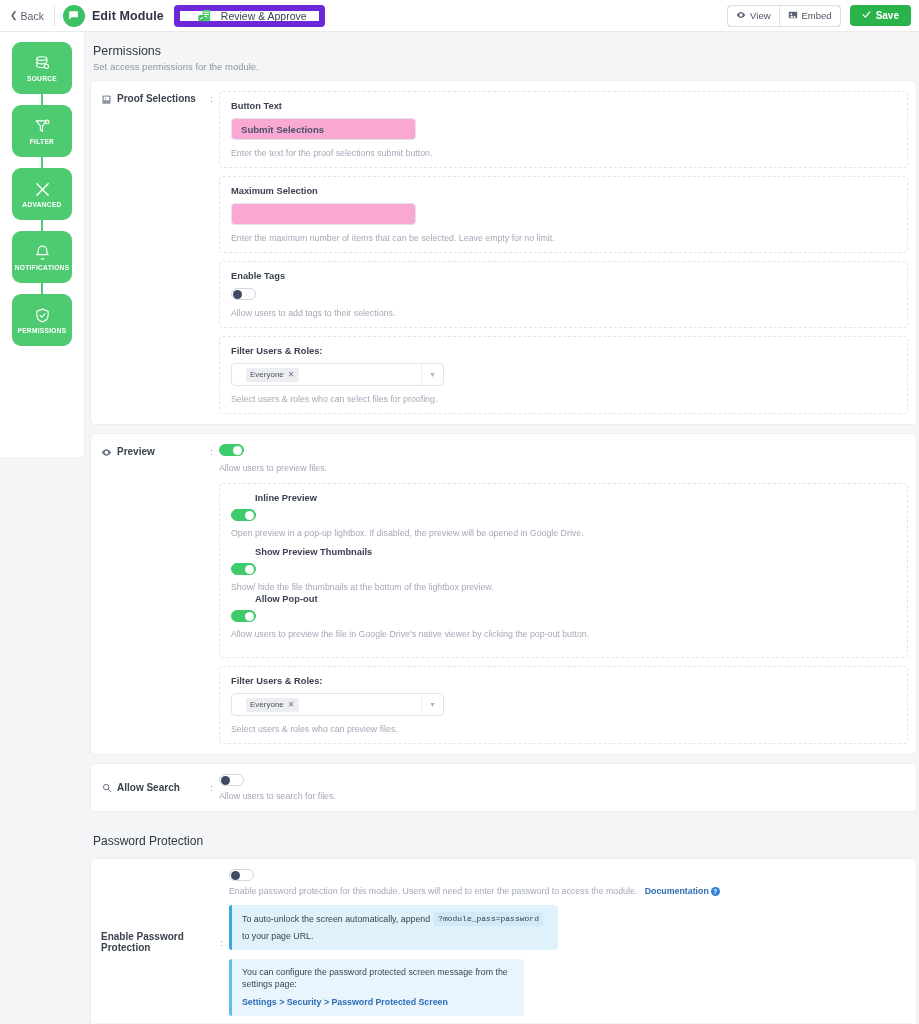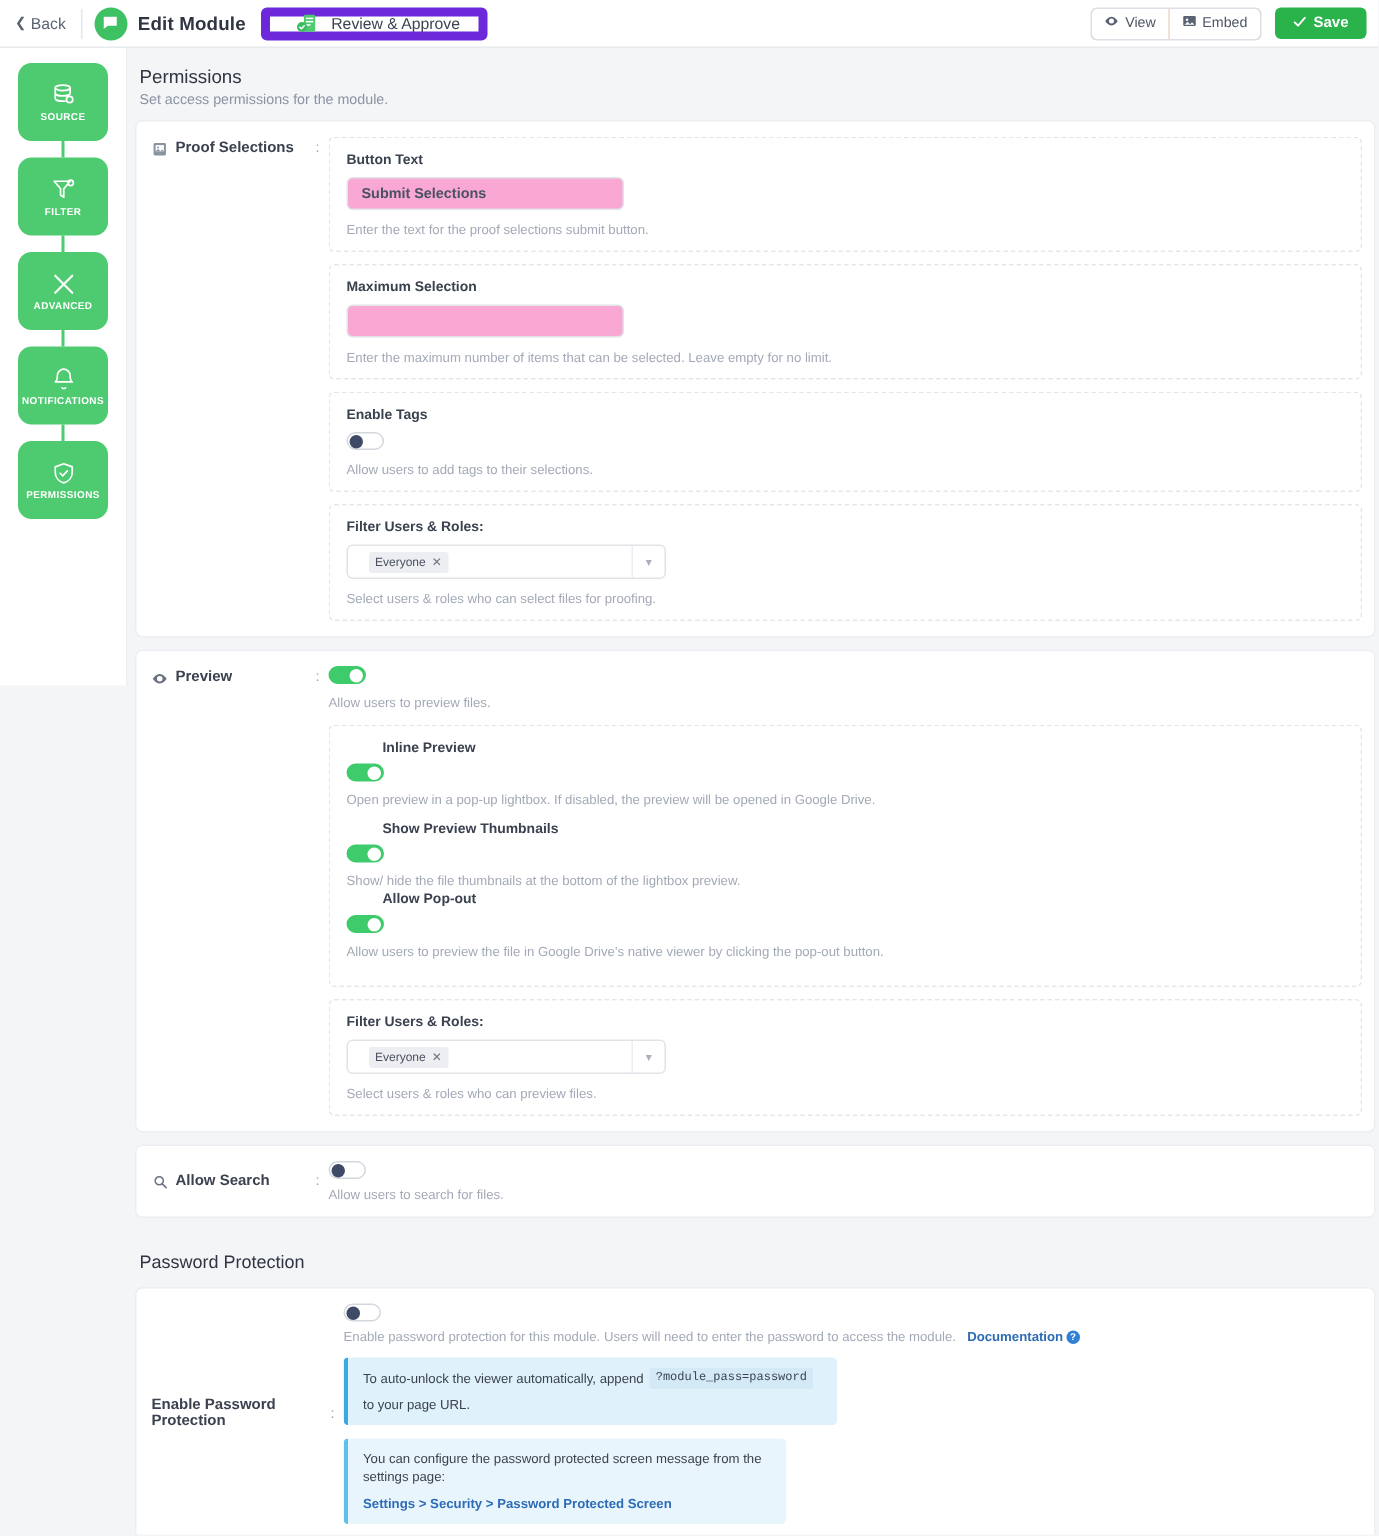--- a/index.html
+++ b/index.html
@@ -438,21 +438,21 @@
         <div class="card-body">
           <div class="toggle off">
               <span class="knob"></span>
             </div>
           <div class="help" style="margin-top:5px;">
             <span>Enable password protection for this module. Users will need to enter the password to access the module.</span>
             <a class="link" style="margin-left:5px;">Documentation</a><span class="qmark">?</span>
           </div>
 
           <div class="notice info">
-            <span>To auto-unlock the viewer automatically, append</span>
+            <span>To auto-unlock the screen automatically, append</span>
             <span class="code">?module_pass=password</span>
             <span>to your page URL.</span>
           </div>
 
           <div class="notice plain">
             <div>You can configure the password protected screen message from the settings page:</div>
             <a class="link" style="display:inline-block;margin-top:5px;">Settings &gt; Security &gt; Password Protected Screen</a>
           </div>
         </div>
       </div>

